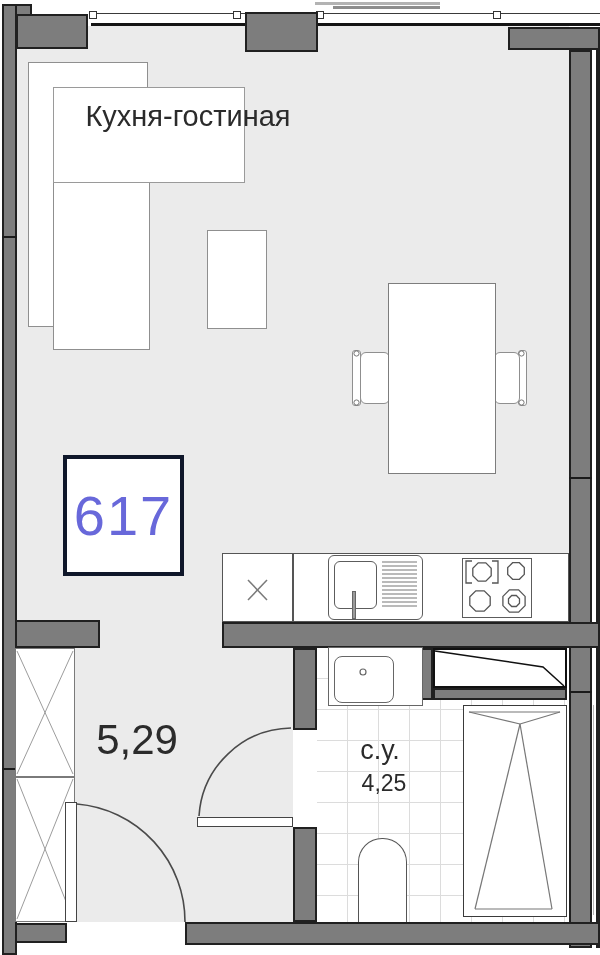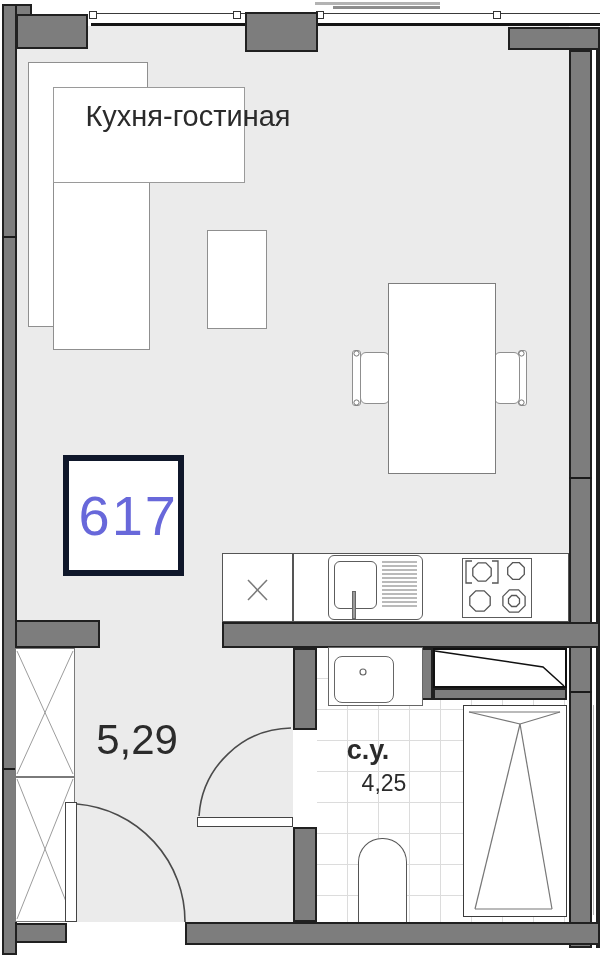--- a/index.html
+++ b/index.html
@@ -23,22 +23,22 @@
   .faint{position:absolute;z-index:2;}
   
   .f{position:absolute;box-sizing:border-box;background:#fff;border:1.5px solid #8f8f8f;z-index:4;}
   .fx{position:absolute;box-sizing:border-box;background:#fff;border:1.3px solid #5c5c5c;z-index:4;}
   .leaf{position:absolute;box-sizing:border-box;background:#fff;border:1.3px solid #444;z-index:6;}
   .ov{position:absolute;left:0;top:0;z-index:5;}
   .ov2{position:absolute;left:0;top:0;z-index:7;}
   
   .lblbox{position:absolute;box-sizing:border-box;background:#fff;border:1.5px solid #9a9a9a;z-index:8;}
   .rlbl{position:absolute;color:#2b2b2b;text-align:center;line-height:1.05;z-index:9;white-space:nowrap;}
-  .unitbox{position:absolute;box-sizing:border-box;background:#fff;border:6px solid #0f172a;z-index:8;
-           display:flex;align-items:center;justify-content:flex-end;}
+  .unitbox{position:absolute;box-sizing:border-box;background:#fff;border:4px solid #0f172a;z-index:8;
+           display:flex;align-items:center;justify-content:center;}
   .unitnum{font-size:56px;color:#6868da;letter-spacing:2px;}
 </style>
 </head>
 <body>
 
 <div class="canvas">
 
   <div class="floor" style="left:17px;top:26px;width:552px;height:622px;"></div>
   <div class="floor" style="left:17px;top:620px;width:276px;height:302px;"></div>
   <div class="bathfloor" style="left:317px;top:648px;width:250px;height:274px;"></div>
@@ -160,16 +160,16 @@
 
   <div class="lblbox" style="left:53px;top:87px;width:192px;height:96px;"></div>
   <div class="rlbl" style="left:38px;top:101px;width:300px;font-size:29px;">Кухня-гостиная</div>
 
   <div class="unitbox" style="left:63px;top:455px;width:121px;height:121px;">
     <span class="unitnum">617</span>
   </div>
 
   <div class="rlbl" style="left:28px;top:718px;width:218px;font-size:42px;">5,29</div>
 
-  <div class="rlbl" style="left:323px;top:736px;width:90px;font-size:27px;font-weight:bold;">с.у.</div>
+  <div class="rlbl" style="left:335px;top:736px;width:90px;font-size:27px;">с.у.</div>
   <div class="rlbl" style="left:339px;top:771px;width:90px;font-size:23px;">4,25</div>
 
 </div>
 
 </body></html>

